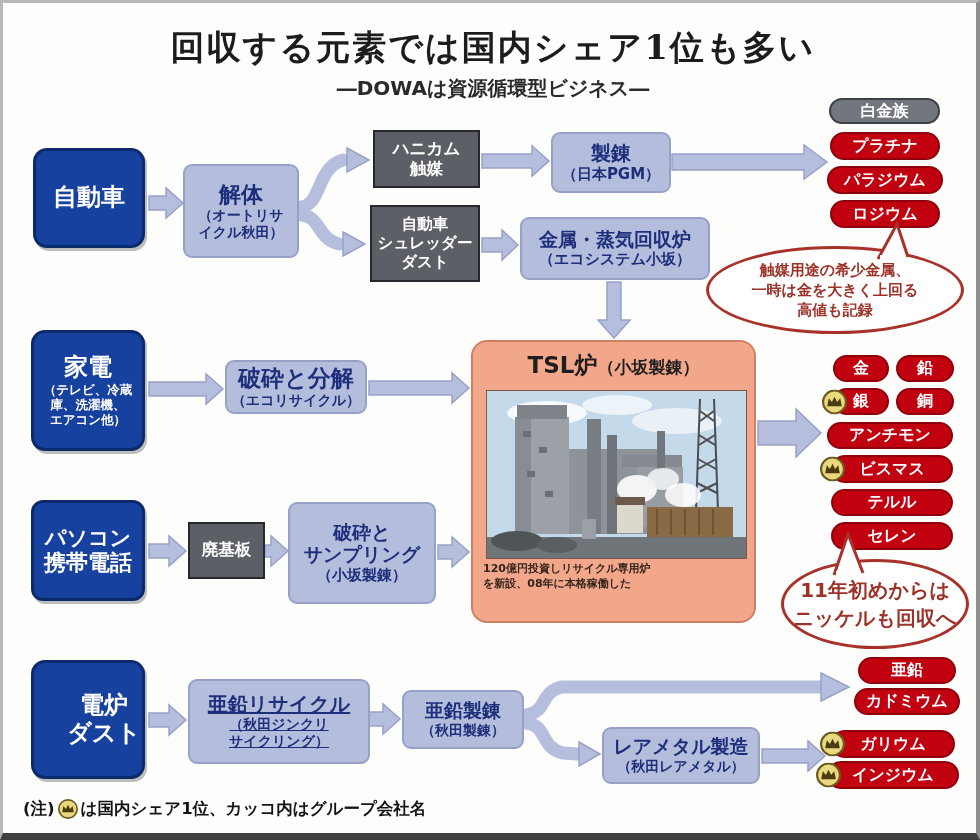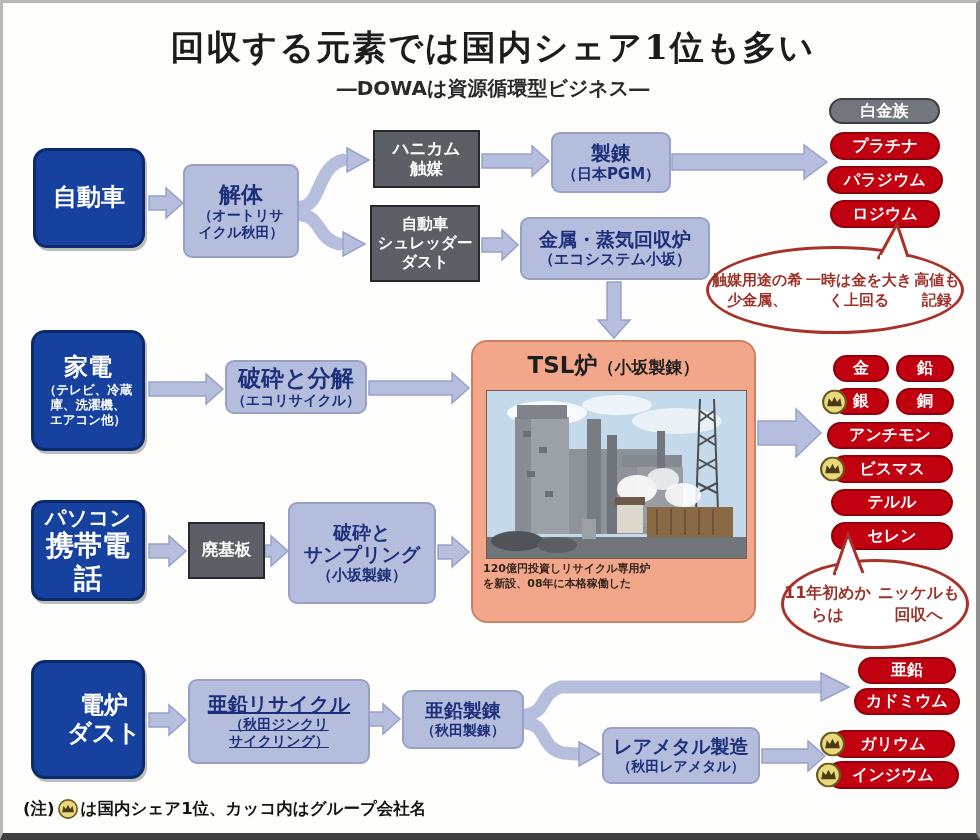--- a/index.html
+++ b/index.html
@@ -33,21 +33,21 @@
   .crown{position:absolute;left:-13px;top:50%;transform:translateY(-50%);width:25px;height:25px;z-index:4;}
   
   .tsl{left:468px;top:337px;width:285px;height:283px;background:#f3a78a;border:2px solid #cf8064;border-radius:16px;z-index:2;}
   .tsl-title{position:absolute;left:0;top:8px;width:100%;text-align:center;color:#1e1e1e;font-weight:700;}
   .tsl-title .m{font-size:23px;}
   .tsl-title .p{font-size:17px;}
   .tsl-photo{position:absolute;left:13px;top:48px;width:259px;height:167px;border:1px solid #7d5a48;background:#c8dcea;}
   .tsl-cap{position:absolute;left:10px;top:220px;width:265px;color:#33241c;font-weight:700;font-size:11px;line-height:1.35;text-align:left;}
   
   .bubble{border:3px solid #a8322a;border-radius:50%;background:#fff;color:#9c3228;font-weight:700;
-          display:flex;flex-direction:row;align-items:center;justify-content:center;text-align:center;z-index:3;}
+          display:flex;flex-direction:column;align-items:center;justify-content:center;text-align:center;z-index:3;}
   .tail{z-index:4;}
   .foot{left:20px;top:795px;font-size:16.5px;font-weight:700;color:#141414;display:flex;align-items:center;gap:3px;z-index:2;}
   svg.layer{position:absolute;left:0;top:0;z-index:1;}
 </style>
 </head>
 <body>
 
 <div class="canvas">
 
   <svg class="layer" width="980" height="840" viewBox="0 0 980 840">
@@ -88,21 +88,21 @@
     <div class="big">自動車</div>
   </div>
   <div class="abs src" style="left:28px;top:327px;width:114px;height:121px;">
     <div class="big">家電</div>
     <div class="small">（テレビ、冷蔵</div>
     <div class="small">庫、洗濯機、</div>
     <div class="small">エアコン他）</div>
   </div>
   <div class="abs src" style="left:28px;top:497px;width:114px;height:101px;border-radius:12px;">
     <div class="big" style="font-size:21px">パソコン</div>
-    <div class="big" style="font-size:28px">携帯電話</div>
+    <div class="big" style="font-size:22px">携帯電話</div>
   </div>
   <div class="abs src" style="left:28px;top:657px;width:114px;height:119px;padding-left:32px;">
     <div class="big">電炉</div>
     <div class="big">ダスト</div>
   </div>
 
   <div class="abs proc" style="left:180px;top:161px;width:116px;height:94px;">
     <div class="t" style="font-size:22px">解体</div>
     <div class="s">（オートリサ</div>
     <div class="s">イクル秋田）</div>
@@ -284,21 +284,21 @@
   <div class="abs bubble" style="left:703px;top:243px;width:258px;height:88px;font-size:15px;line-height:1.35;">
     <div>触媒用途の希少金属、</div>
     <div>一時は金を大きく上回る</div>
     <div>高値も記録</div>
   </div>
   <svg class="abs tail" style="left:872px;top:218px;" width="36" height="40">
     <path d="M3,38 L22,3 L33,36" fill="#ffffff" stroke="#a8322a" stroke-width="3"></path>
     <rect x="5" y="34" width="26" height="6" fill="#ffffff"></rect>
   </svg>
 
-  <div class="abs bubble" style="left:778px;top:556px;width:188px;height:90px;font-size:16px;line-height:1.4;">
+  <div class="abs bubble" style="left:778px;top:556px;width:188px;height:90px;font-size:20px;line-height:1.4;">
     <div>11年初めからは</div>
     <div>ニッケルも回収へ</div>
   </div>
   <svg class="abs tail" style="left:828px;top:528px;" width="36" height="46">
     <path d="M3,44 L17,3 L32,42" fill="#ffffff" stroke="#a8322a" stroke-width="3"></path>
     <rect x="5" y="40" width="25" height="6" fill="#ffffff"></rect>
   </svg>
 
   <div class="abs foot">
     <span>(注)</span>

